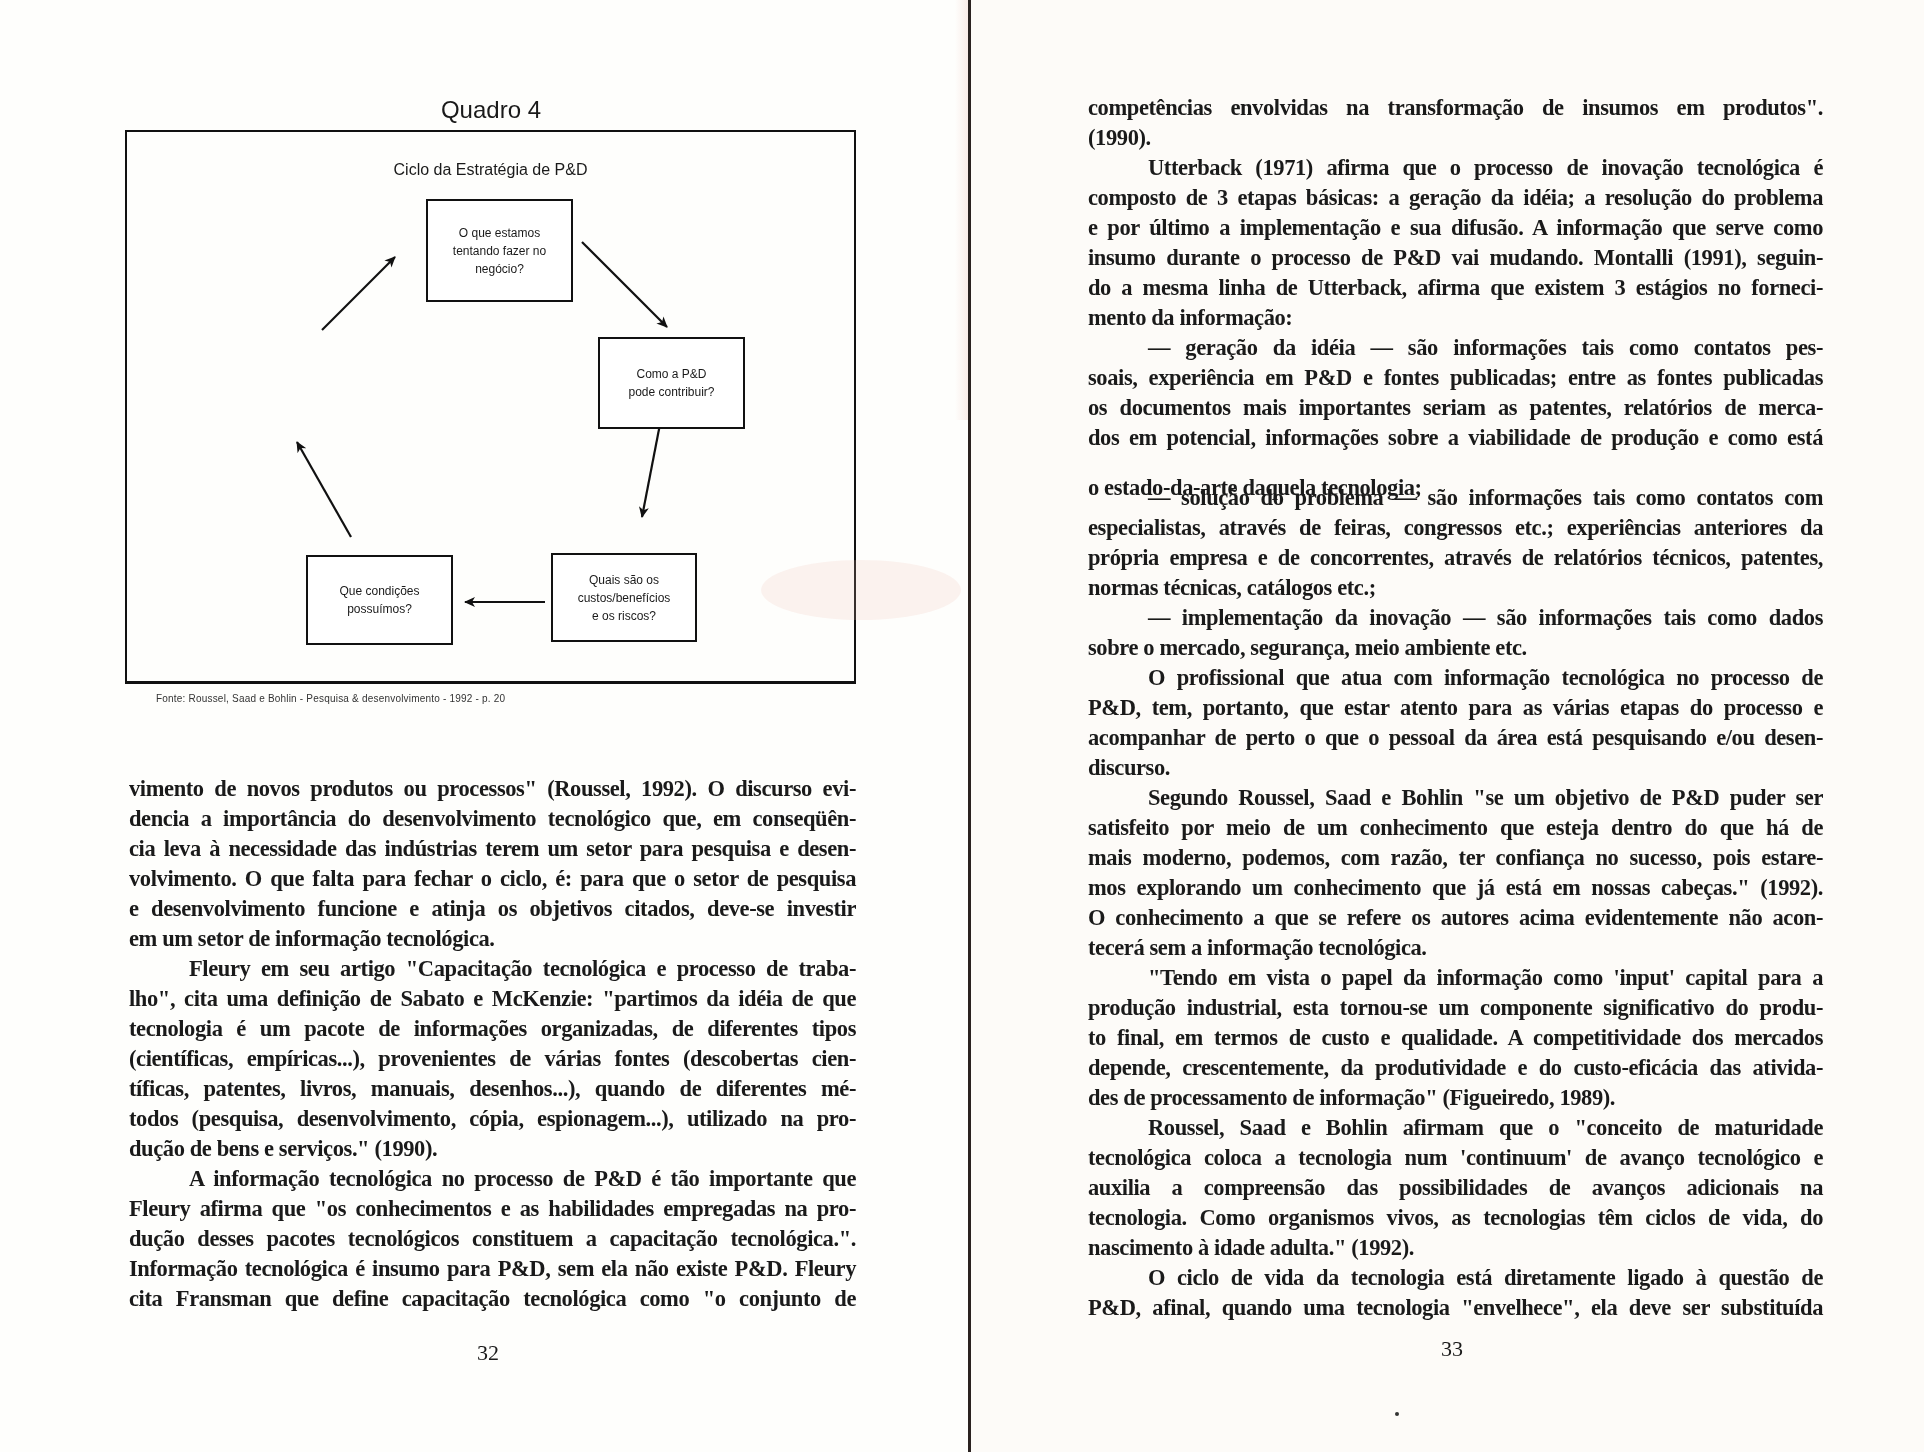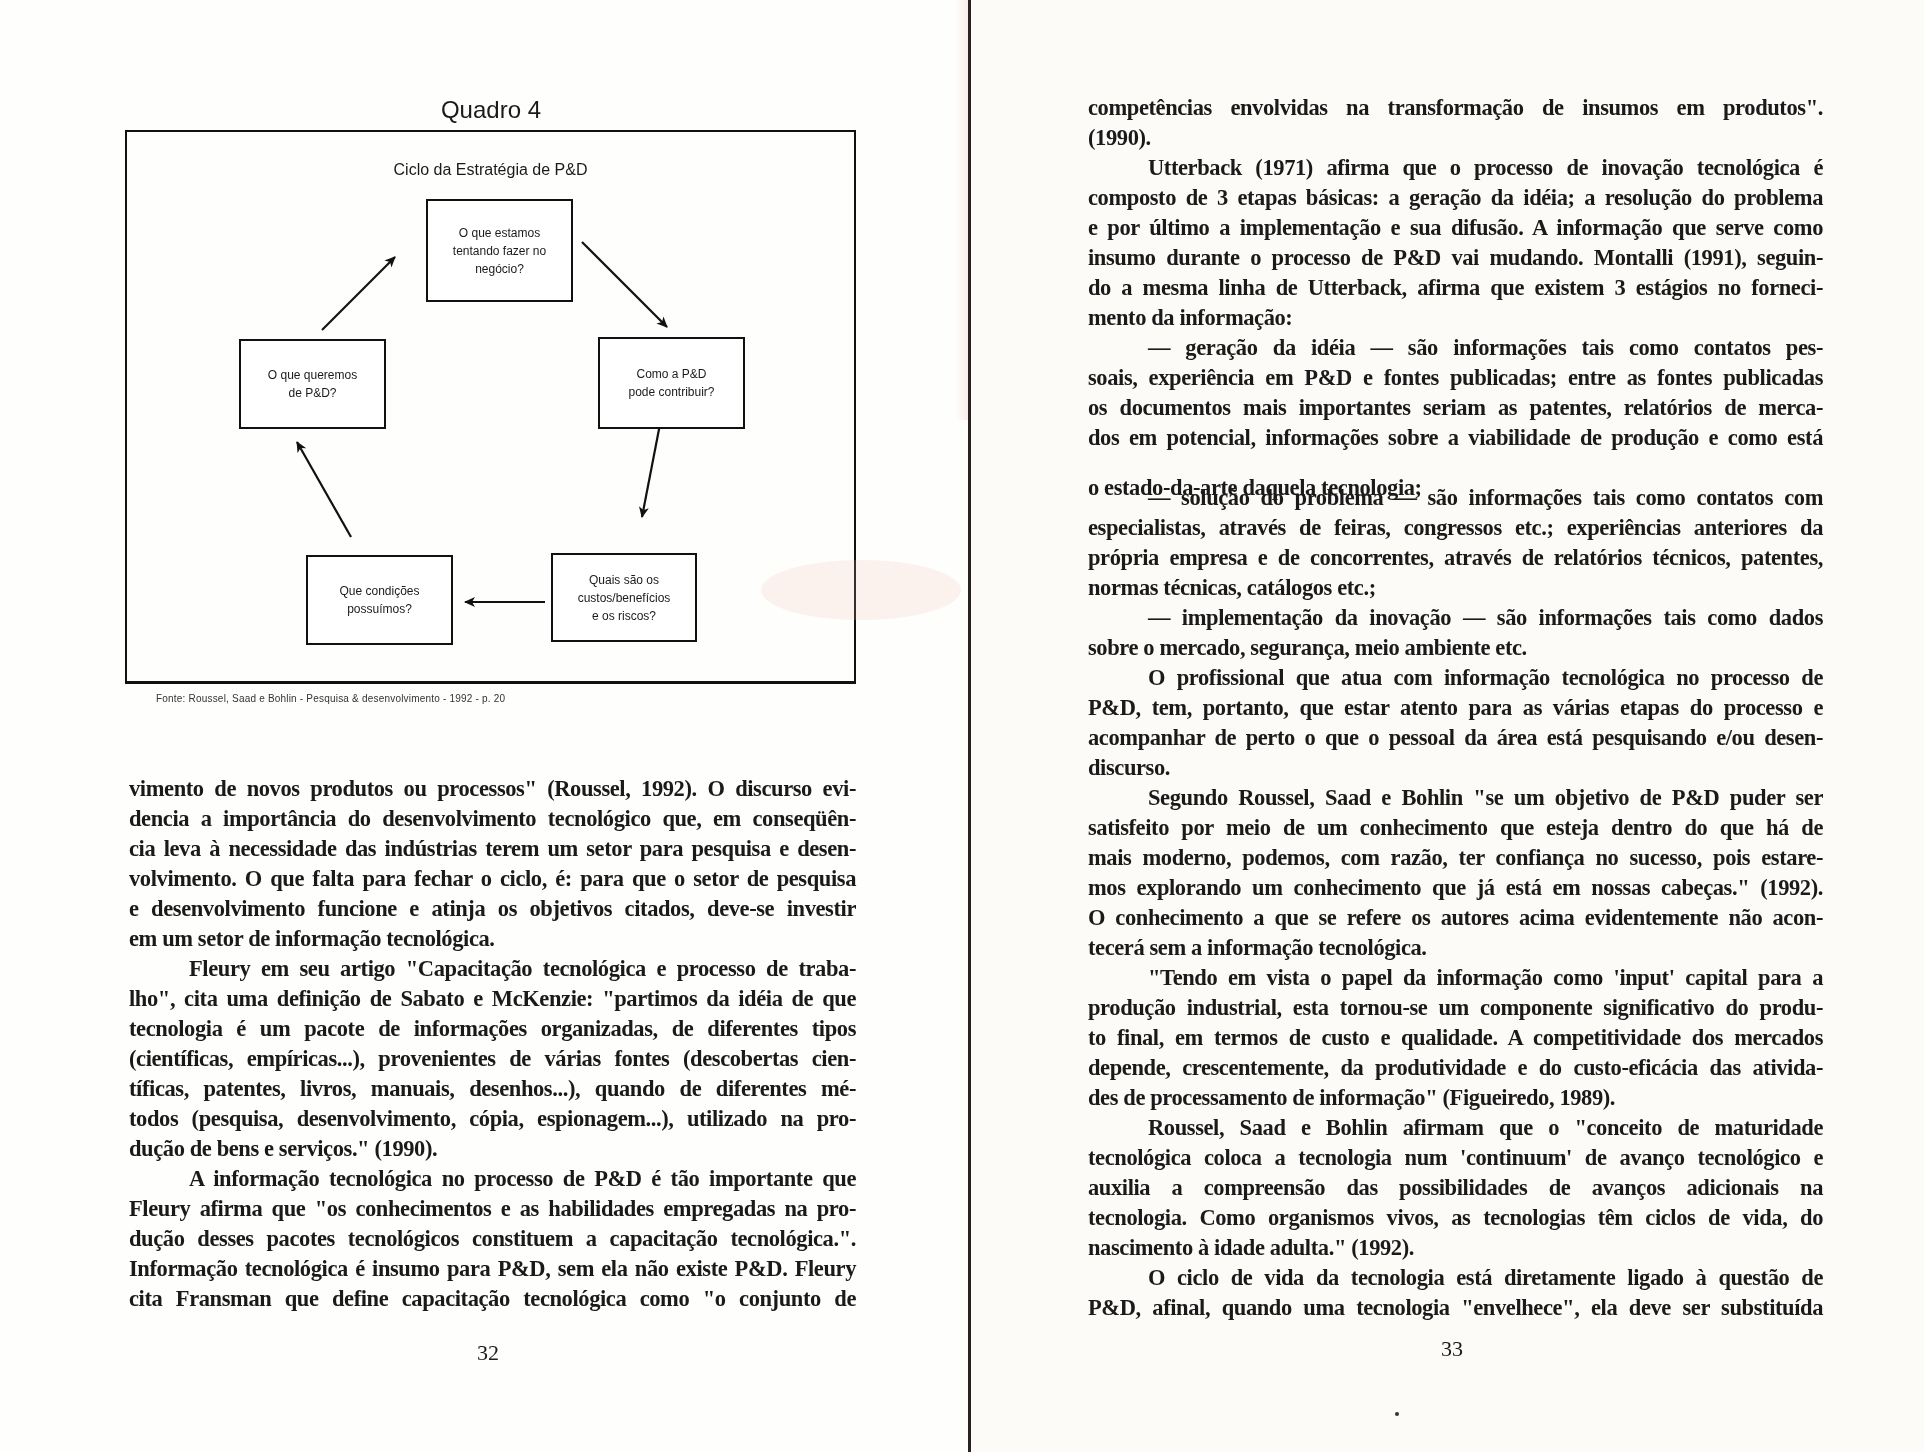--- a/index.html
+++ b/index.html
@@ -70,26 +70,20 @@
       <div>
         <div>Que condições</div>
         <div>possuímos?</div>
       </div>
     </div>
     <div class="box" style="left:424px; top:421px; width:142px; height:85px;">
       <div>
         <div>Quais são os</div>
         <div>custos/benefícios</div>
         <div>e os riscos?</div>
-      </div>
-    </div>
-    <div class="box" style="left:112px; top:207px; width:143px; height:86px;">
-      <div>
-        <div>O que queremos</div>
-        <div>de P&amp;D?</div>
       </div>
     </div>
   </div>
 
   <div class="source sans">Fonte: Roussel, Saad e Bohlin - Pesquisa &amp; desenvolvimento - 1992 - p. 20</div>
 
   <div class="text-block serif" style="left:129px; top:774px; width:727px;">
     <div class="line" style="top:0px; width:727px;">vimento de novos produtos ou processos" (Roussel, 1992). O discurso evi-</div>
     <div class="line" style="top:30px; width:727px;">dencia a importância do desenvolvimento tecnológico que, em conseqüên-</div>
     <div class="line" style="top:60px; width:727px;">cia leva à necessidade das indústrias terem um setor para pesquisa e desen-</div>

